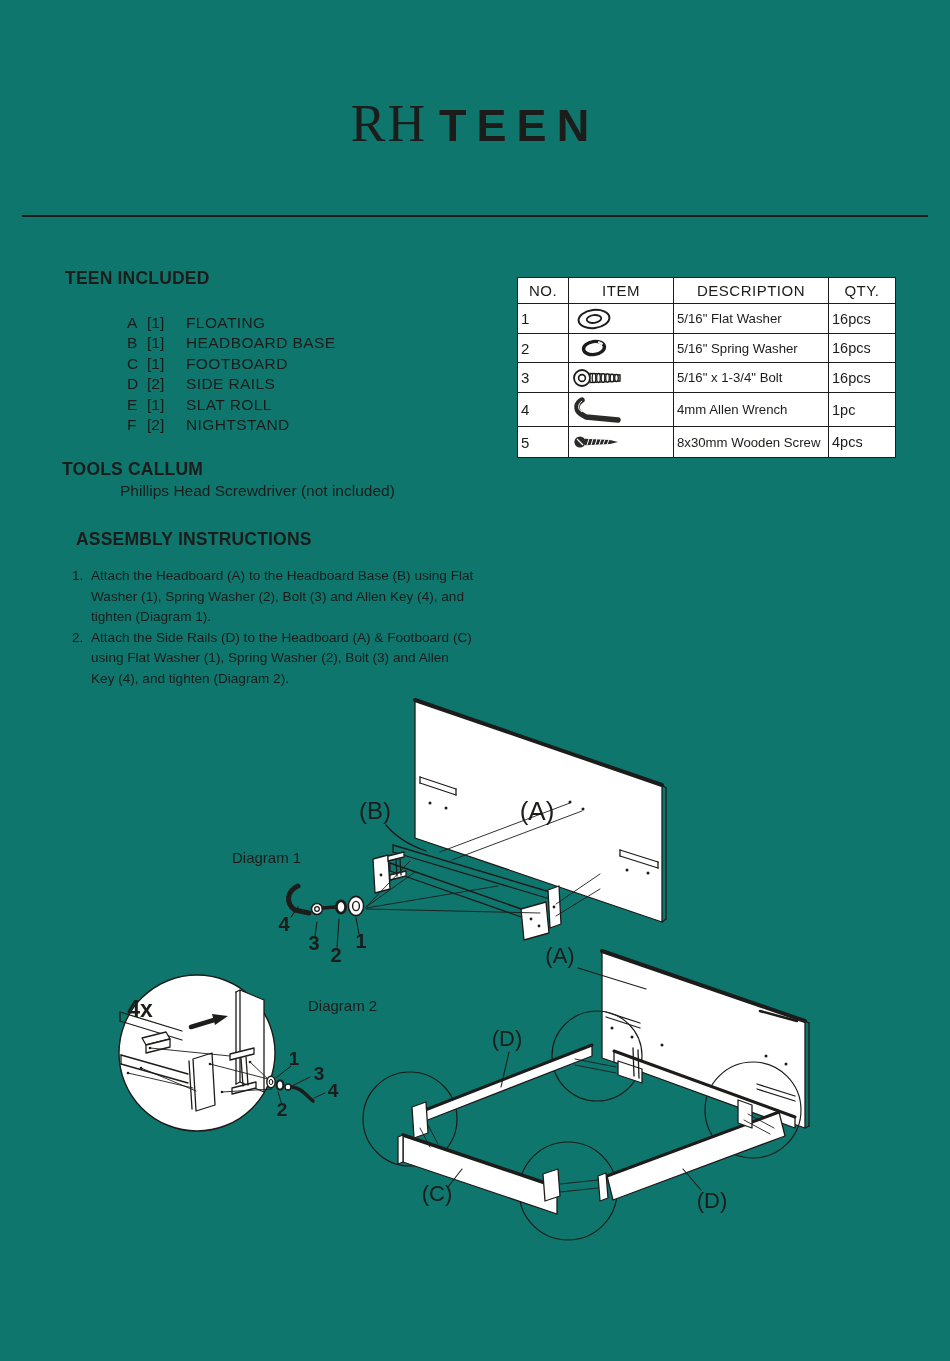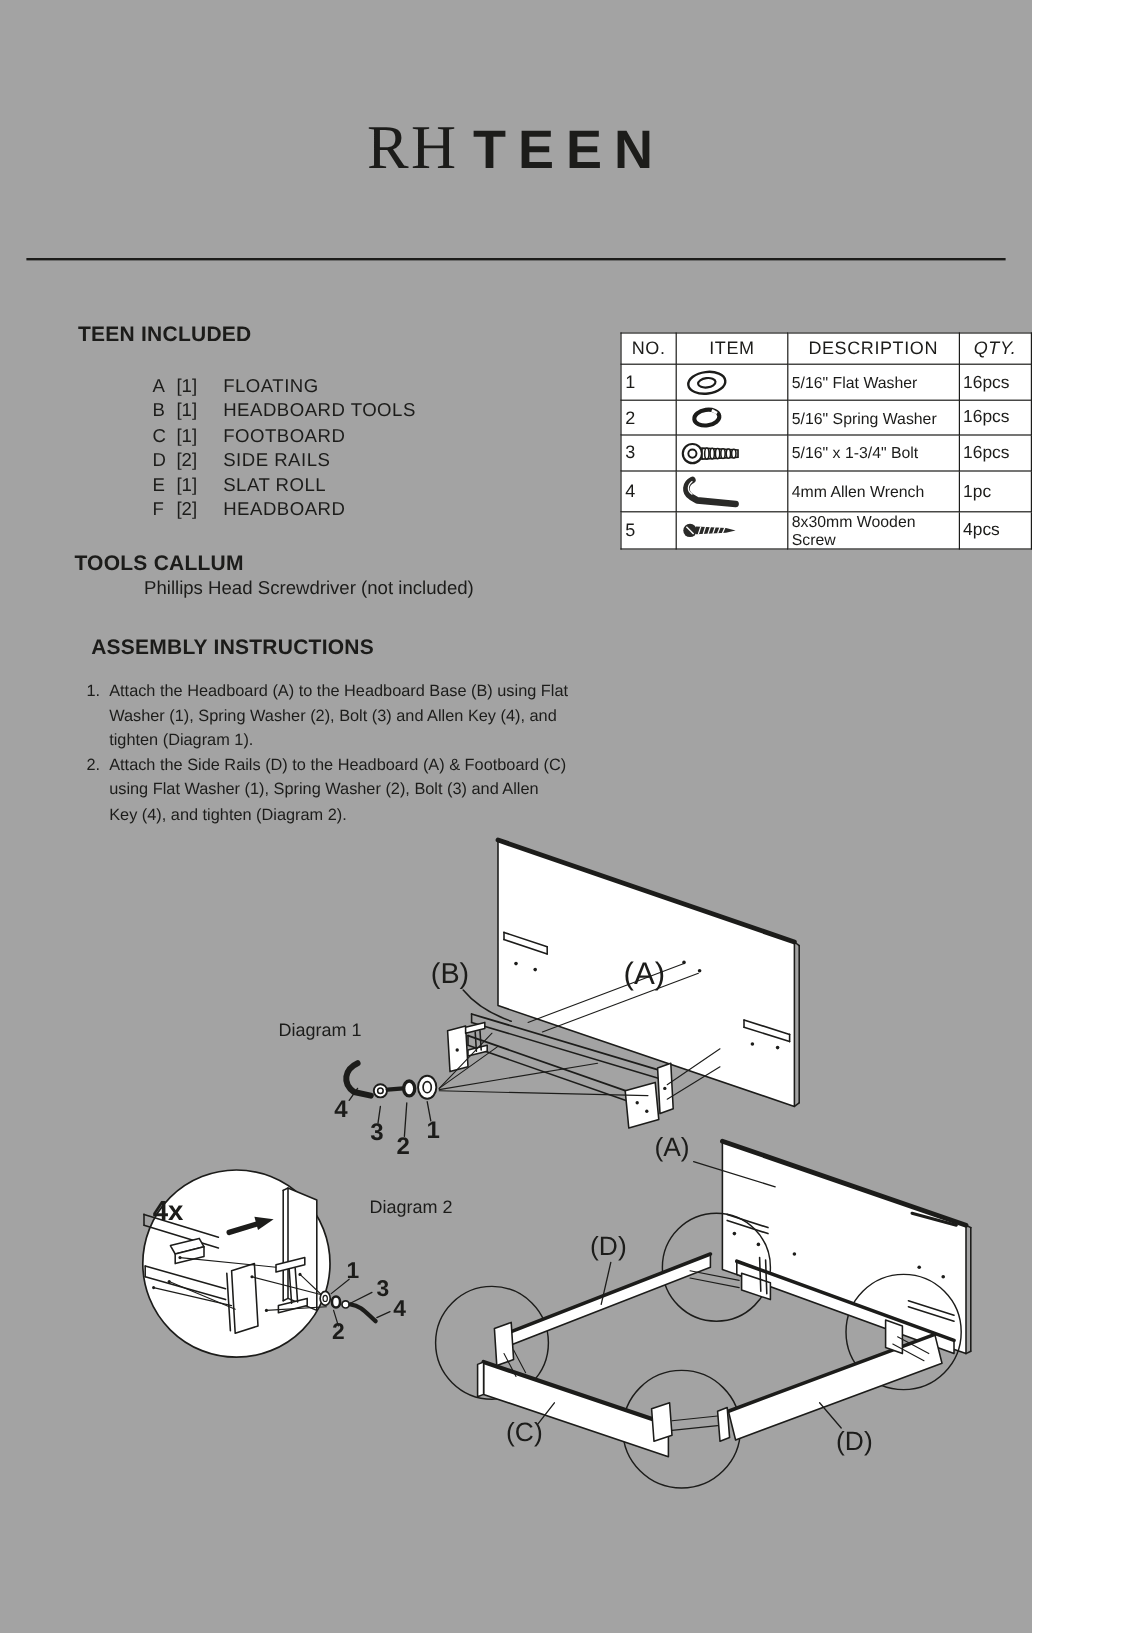--- a/index.html
+++ b/index.html
@@ -1,17 +1,17 @@
 <!DOCTYPE html>
 <html><head>
 <meta charset="utf-8">
 <style>
   html,body { margin:0; padding:0; background:#fff; }
   .page {
-    position:relative; width:860px; height:1361px; background:#a3a3a3;
+    position:relative; width:950px; height:1361px; background:#0f766e;
     font-family:"Liberation Sans", sans-serif; color:#1c1c1a; overflow:hidden;
   }
   
   .brand-row { position:absolute; top:94px; left:0; width:100%; text-align:center; }
   .brand-serif { font-family:"Liberation Serif", serif; font-size:52px; letter-spacing:2px; font-weight:normal; }
   .brand-sans  { font-family:"Liberation Sans", sans-serif; font-size:45px; font-weight:bold; letter-spacing:10px; margin-left:12px; }
   .product-title { position:absolute; top:181px; left:0; width:100%; text-align:center;
     font-size:17px; font-weight:bold; letter-spacing:4.5px; }
   .rule { position:absolute; top:215px; left:22px; right:22px; border-top:2.5px solid #1c1c1a; }
 
@@ -22,21 +22,21 @@
 
   .parts-list { position:absolute; left:127px; top:313px; font-size:15.5px; }
   .parts-list .pl-row { display:flex; height:20.4px; line-height:20.4px; }
   .pl-letter { width:15px; }
   .pl-qty { width:34px; margin-left:5px; }
   .pl-name { margin-left:5px; letter-spacing:0.4px; }
 
   table.parts-table { position:absolute; left:517px; top:277px; border-collapse:collapse; background:#fff; }
   .parts-table th, .parts-table td { border:1.8px solid #1c1c1a; vertical-align:middle; padding:0 3px; }
   .parts-table th { font-weight:normal; font-size:15px; letter-spacing:0.5px; }
-  .col-no { width:44px; } .col-item { width:98px; } .col-desc { width:148px; } .col-qty { width:60px;font-style:italic; }
+  .col-no { width:44px; } .col-item { width:98px; } .col-desc { width:148px; } .col-qty { width:60px; }
   .cell-no { font-size:15px; } .cell-desc { font-size:13.2px; } .cell-qty { font-size:14.5px; }
   .hw-icon { display:inline-block; vertical-align:middle; }
 
   .tools-body { position:absolute; left:120px; top:482px; font-size:15.5px; }
 
   .steps { position:absolute; left:72px; top:566px; width:404px; font-size:13.6px; line-height:20.6px; }
   .step { display:flex; }
   .step-number { width:19px; flex:none; }
   .step-text { flex:1; }
 
@@ -58,41 +58,41 @@
   <div class="section-heading" id="parts-heading">TEEN INCLUDED</div>
   <div class="parts-list">
     <div class="pl-row">
       <span class="pl-letter">A</span>
       <span class="pl-qty">[1]</span>
       <span class="pl-name">FLOATING</span>
     </div>
     <div class="pl-row">
       <span class="pl-letter">B</span>
       <span class="pl-qty">[1]</span>
-      <span class="pl-name">HEADBOARD TOOLS</span>
+      <span class="pl-name">HEADBOARD BASE</span>
     </div>
     <div class="pl-row">
       <span class="pl-letter">C</span>
       <span class="pl-qty">[1]</span>
       <span class="pl-name">FOOTBOARD</span>
     </div>
     <div class="pl-row">
       <span class="pl-letter">D</span>
       <span class="pl-qty">[2]</span>
       <span class="pl-name">SIDE RAILS</span>
     </div>
     <div class="pl-row">
       <span class="pl-letter">E</span>
       <span class="pl-qty">[1]</span>
       <span class="pl-name">SLAT ROLL</span>
     </div>
     <div class="pl-row">
       <span class="pl-letter">F</span>
       <span class="pl-qty">[2]</span>
-      <span class="pl-name">HEADBOARD</span>
+      <span class="pl-name">NIGHTSTAND</span>
     </div>
   </div>
 
   <table class="parts-table">
     <tbody>
         <tr style="height:26px">
       <th class="col-no">NO.</th>
       <th class="col-item">ITEM</th>
       <th class="col-desc">DESCRIPTION</th>
       <th class="col-qty">QTY.</th>

